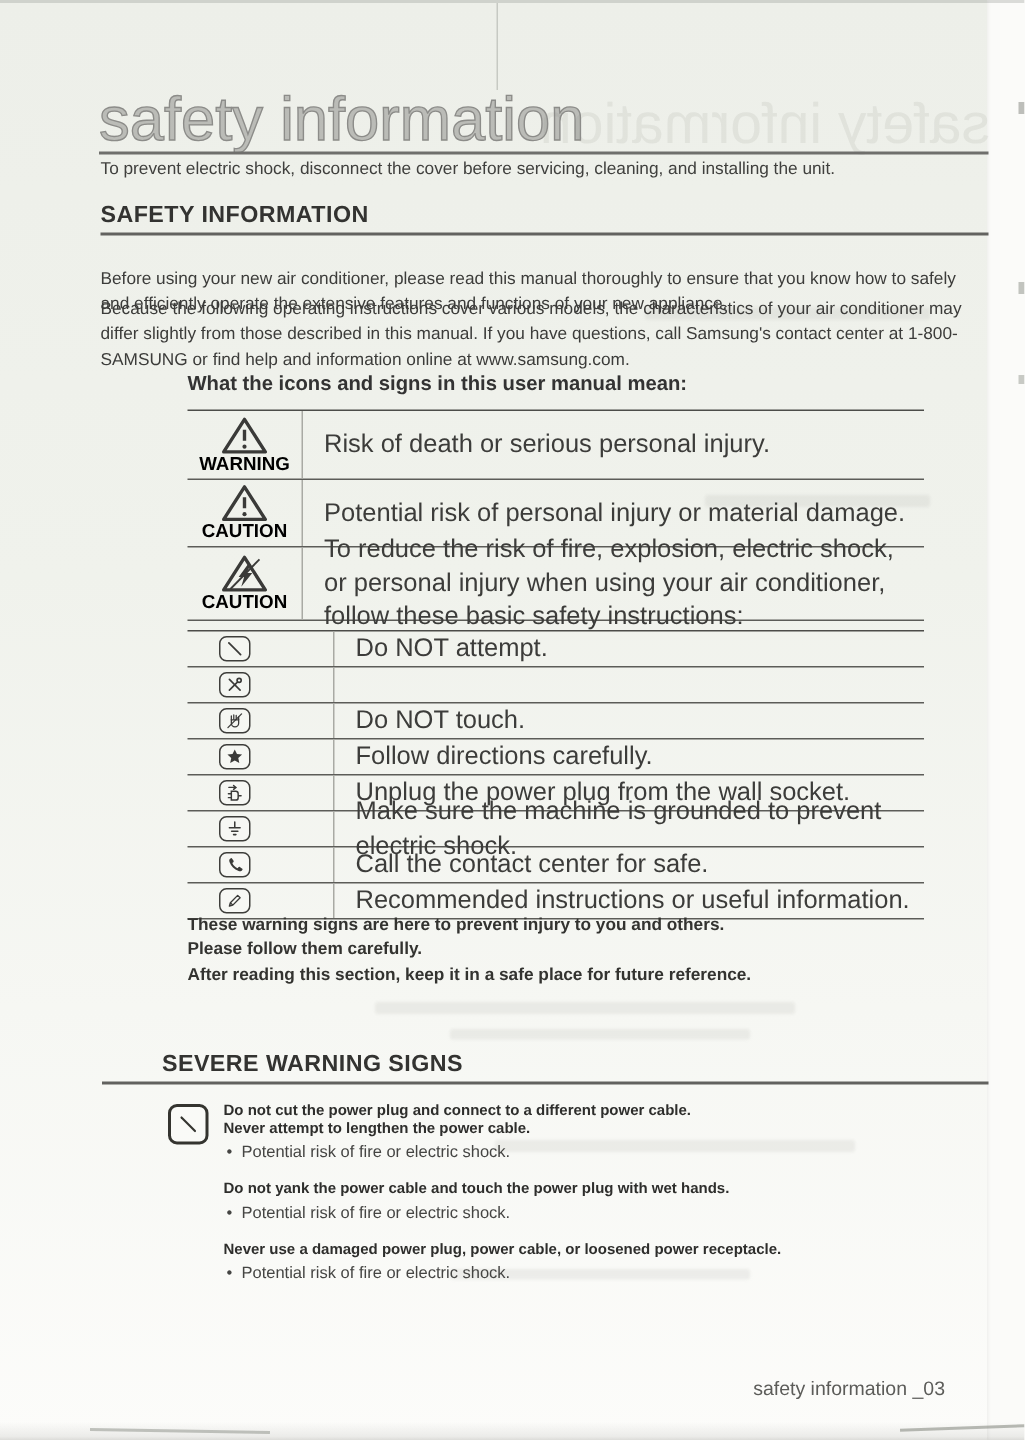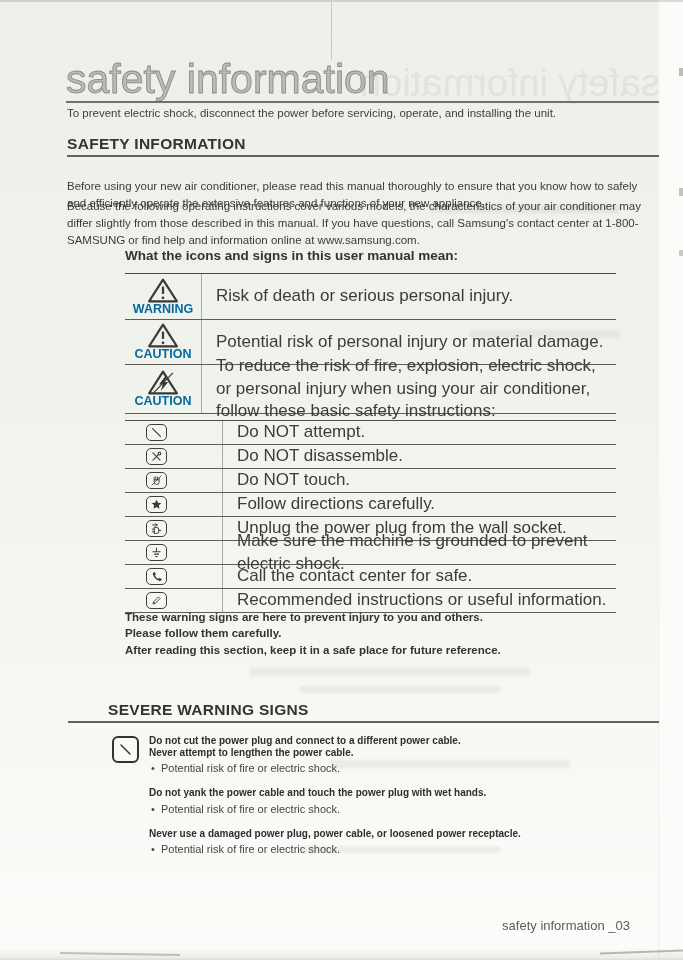--- a/index.html
+++ b/index.html
@@ -38,21 +38,21 @@
   .section-head{font-size:15.5px;font-weight:bold;color:#333331;letter-spacing:0.3px;white-space:nowrap;}
   .head-rule{height:1.5px;background:#62625f;}
   .para{font-size:11.5px;line-height:1.48;color:#3c3c3a;}
   .icons-heading{left:125px;top:248px;font-size:13.5px;font-weight:bold;color:#333;}
   
   .signs-table{left:125px;width:491px;border-top:1.5px solid #4c4c49;}
   .srow{display:flex;align-items:stretch;border-bottom:1.2px solid #5c5c58;}
   .icon-cell{width:76px;flex:0 0 76px;border-right:1px solid #a9aaa4;
     display:flex;flex-direction:column;align-items:center;justify-content:center;padding:3px 0;}
   .text-cell{flex:1;display:flex;align-items:center;padding:4px 6px 4px 14px;font-size:17px;color:#3c3c3a;line-height:1.35;}
-  .sign-label{font-size:12.5px;font-weight:bold;color:#0369a1;margin-top:0px;line-height:1.1;}
+  .sign-label{font-size:12.5px;font-weight:bold;color:#000000;margin-top:0px;line-height:1.1;}
   .mini-box{
     width:19px;height:19px;border:1.7px solid #3e3e3b;border-radius:5px;
     display:flex;align-items:center;justify-content:center;background:rgba(255,255,255,0.25);
   }
   .minor .icon-cell{align-items:flex-start;padding-left:21px;}
   .minor .srow{height:23px;}
   
   .notes{left:125px;top:609px;width:500px;font-size:11.5px;font-weight:bold;color:#333330;line-height:1.42;}
   
   .severe-item-bold{font-size:10px;font-weight:bold;color:#2e2e2c;line-height:1.22;}
@@ -78,21 +78,21 @@
 <div class="abs smudge" style="left:430px;top:205px;width:190px;height:8px;"></div>
 <div class="abs smudge" style="left:470px;top:330px;width:150px;height:8px;"></div>
 <div class="abs smudge" style="left:250px;top:668px;width:280px;height:8px;"></div>
 <div class="abs smudge" style="left:300px;top:686px;width:200px;height:7px;"></div>
 <div class="abs smudge" style="left:330px;top:760px;width:240px;height:8px;"></div>
 <div class="abs smudge" style="left:300px;top:846px;width:200px;height:7px;"></div>
 
 <div class="abs ghost-title">safety information</div>
 <div class="abs big-title">safety information</div>
 <div class="abs title-rule"></div>
-<div class="abs subtitle">To prevent electric shock, disconnect the power before servicing, operate, and installing the unit.</div>
+<div class="abs subtitle">To prevent electric shock, disconnect the cover before servicing, cleaning, and installing the unit.</div>
 
 <div class="abs section-head" style="left:67px;top:135px;">SAFETY INFORMATION</div>
 <div class="abs head-rule" style="left:67px;top:155px;width:592px;"></div>
 <div class="abs para" style="left:67px;top:178px;width:578px;">Before using your new air conditioner, please read this manual thoroughly to ensure that you know how to safely and efficiently operate the extensive features and functions of your new appliance.</div>
 <div class="abs para" style="left:67px;top:198px;width:578px;">Because the following operating instructions cover various models, the characteristics of your air conditioner may differ slightly from those described in this manual. If you have questions, call Samsung's contact center at 1-800-SAMSUNG or find help and information online at www.samsung.com.</div>
 
 <div class="abs icons-heading">What the icons and signs in this user manual mean:</div>
 
 <div class="abs signs-table" style="top:273px;">
   <div class="srow" style="height:45px;">
@@ -150,21 +150,20 @@
   <div class="srow">
     <div class="icon-cell">
       <span class="mini-box">
         <svg width="13" height="13" viewBox="0 0 20 20" fill="none" stroke="#3a3a38" stroke-width="1.7" stroke-linecap="round">
           <line x1="4.5" y1="15.5" x2="12.5" y2="7.5"></line>
             <circle cx="14.5" cy="5.5" r="2.1"></circle>
           <line x1="4.5" y1="4.5" x2="15.5" y2="15.5"></line>
         </svg>
       </span>
     </div>
-    <div class="text-cell">Do NOT disassemble.</div>
   </div>
   <div class="srow">
     <div class="icon-cell">
       <span class="mini-box">
         <svg width="13" height="13" viewBox="0 0 20 20" fill="none" stroke="#3a3a38" stroke-width="1.3" stroke-linecap="round">
           <path d="M6.5 9 V5 M9 8.5 V4 M11.5 8.5 V4.5 M14 9 V6"></path>
           <path d="M6.5 9 h7.5 v3.5 a3.7 3.7 0 0 1 -7.5 0 z"></path>
           <line x1="3" y1="17" x2="17" y2="3"></line>
         </svg>
       </span>

